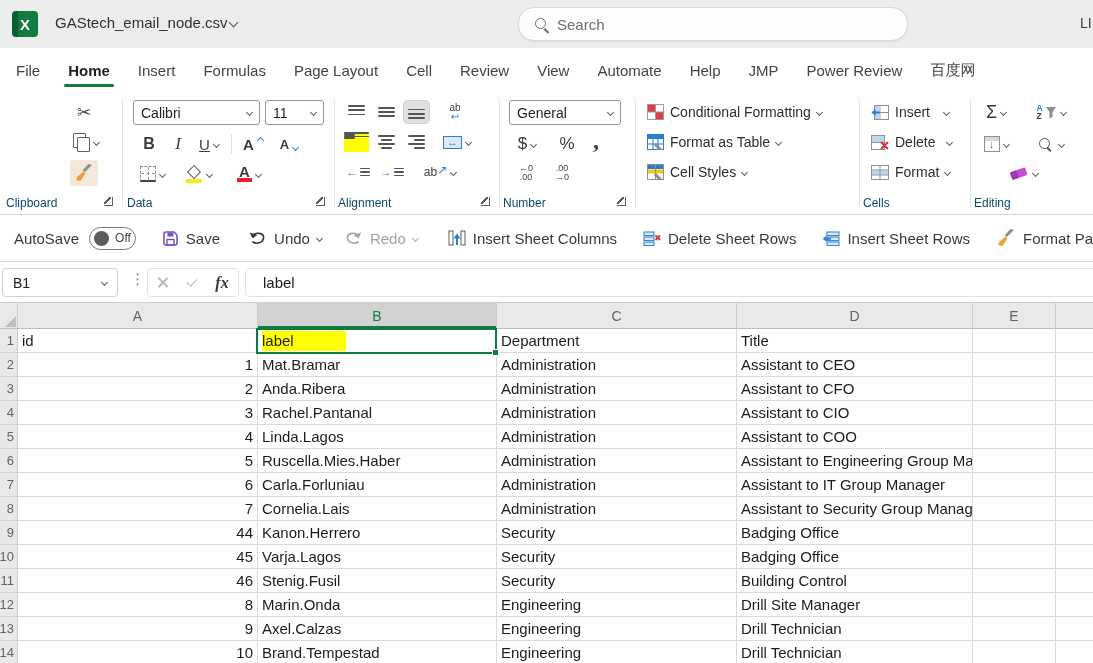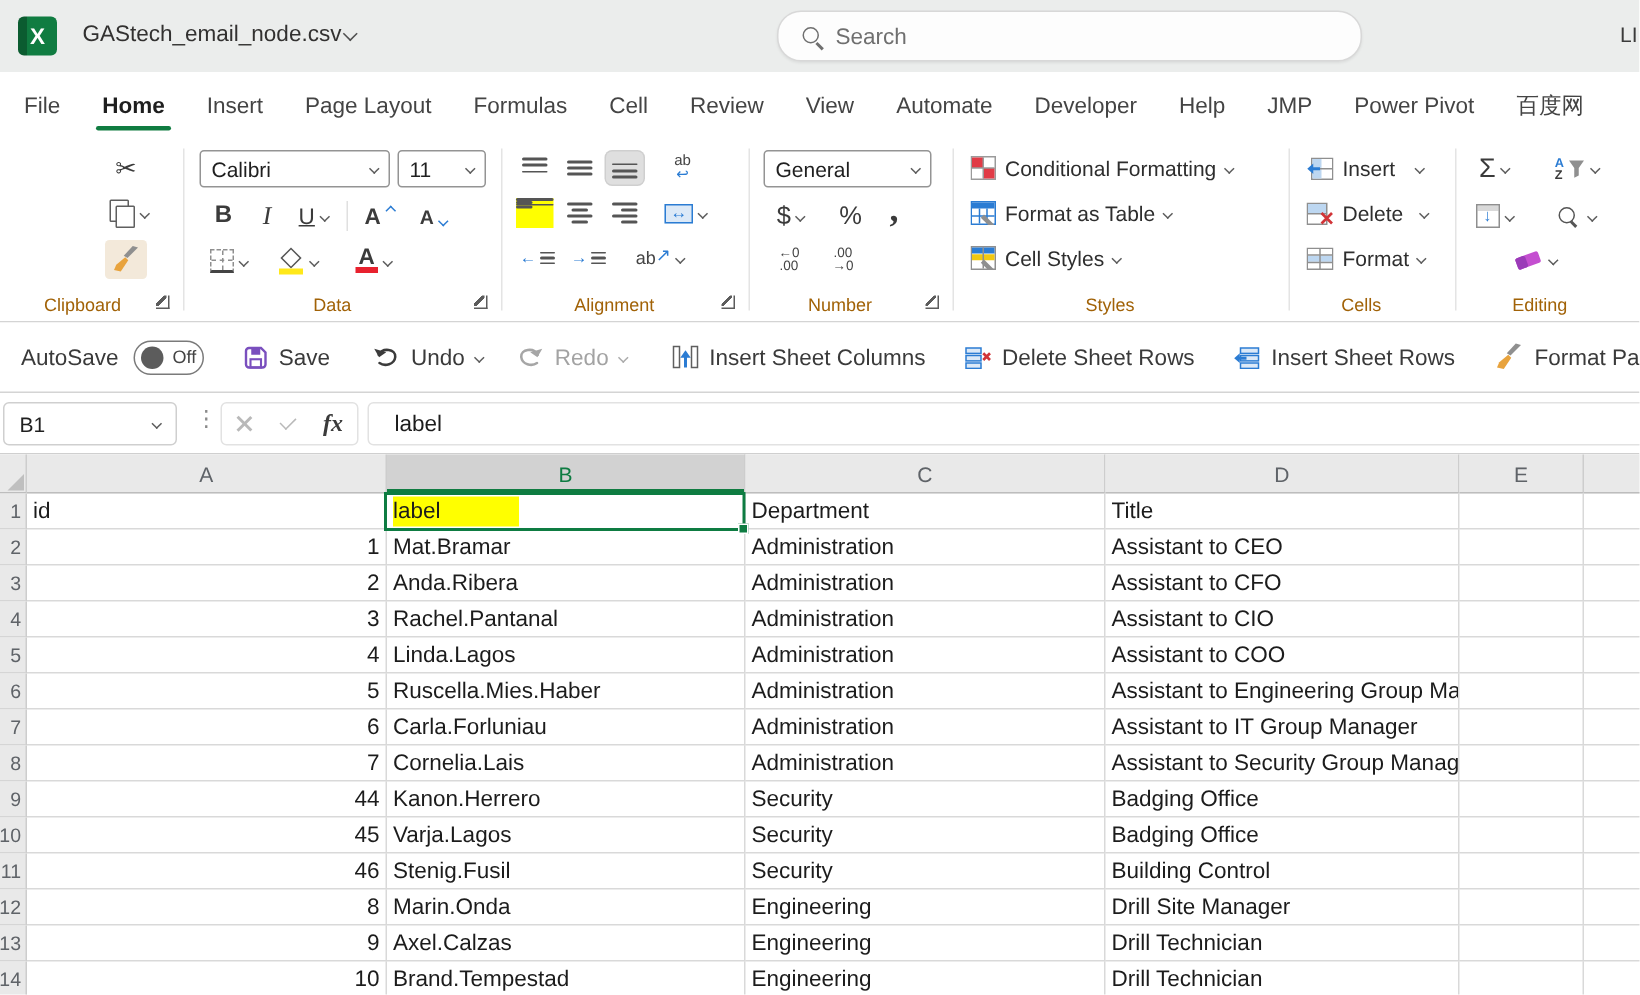--- a/index.html
+++ b/index.html
@@ -23,21 +23,21 @@
 
 
 .tabbar{position:absolute;top:48px;left:0;width:100%;height:44px;background:#fff;display:flex;align-items:center;padding-left:2px}
 .tab{height:100%;display:flex;align-items:center;padding:0 14px;font-size:15px;color:#444;position:relative}
 .tab.active{color:#1f1f1f;font-weight:600}
 .tab.active::after{content:"";position:absolute;left:10px;right:10px;bottom:5px;height:3px;border-radius:2px;background:#107C41}
 
 
 .ribbon{position:absolute;top:92px;left:0;width:100%;height:123px;background:#fff;border-bottom:1px solid #d4d4d4}
 .grp{position:absolute;top:0;height:100%}
-.grp-label{position:absolute;bottom:4px;left:0;right:14px;text-align:center;font-size:12px;color:#a16207}
+.grp-label{position:absolute;bottom:4px;left:0;right:14px;text-align:left;font-size:12px;color:#0c4a6e}
 .vsep{position:absolute;top:7px;bottom:7px;width:1px;background:#e4e4e4}
 .launcher{position:absolute;right:5px;bottom:8px;width:9px;height:9px}
 .launcher::before{content:"";position:absolute;right:0;bottom:0;width:8px;height:8px;border-right:1.4px solid #5c5c5c;border-bottom:1.4px solid #5c5c5c}
 .launcher::after{content:"";position:absolute;left:0;top:0;width:7px;height:7px;
   background:linear-gradient(135deg,transparent 40%,#5c5c5c 40%,#5c5c5c 60%,transparent 60%)}
 .rbtn{position:absolute;display:flex;align-items:center;justify-content:center;color:#3b3b3b;gap:4px}
 .pressed{background:#dfdfdf;border-radius:4px;box-shadow:0 0 0 1px #cfcfcf}
 .combo{position:absolute;background:#fff;border:1px solid #949494;border-radius:3px;display:flex;align-items:center;justify-content:space-between;padding:0 7px;font-size:14px;color:#1f1f1f}
 
 
@@ -143,48 +143,45 @@
   <div class="tab">
       <span>File</span>
     </div>
   <div class="tab active">
       <span>Home</span>
     </div>
   <div class="tab">
       <span>Insert</span>
     </div>
   <div class="tab">
+      <span>Formulas</span>
+    </div>
+  <div class="tab">
       <span>Page Layout</span>
     </div>
   <div class="tab">
-      <span>Formulas</span>
-    </div>
-  <div class="tab">
       <span>Cell</span>
     </div>
   <div class="tab">
       <span>Review</span>
     </div>
   <div class="tab">
       <span>View</span>
     </div>
   <div class="tab">
       <span>Automate</span>
     </div>
   <div class="tab">
-      <span>Developer</span>
-    </div>
-  <div class="tab">
       <span>Help</span>
     </div>
   <div class="tab">
       <span>JMP</span>
     </div>
   <div class="tab">
-      <span>Power Pivot</span>
+      <span>Power Review</span>
     </div>
   <div class="tab">
       <span>百度网</span>
     </div>
 </div>
 
 <div class="ribbon">
 
   <div class="grp" style="left:6px;width:112px">
     <div class="rbtn" style="left:66px;top:8px;width:24px;height:24px">
@@ -402,21 +399,20 @@
       <svg width="17" height="16">
           <rect x="0.5" y="0.5" width="16" height="15" fill="#fff" stroke="#8f8f8f"></rect>
           <rect x="1" y="1" width="15" height="4" fill="#2b7cd3"></rect>
           <rect x="1" y="5.5" width="15" height="4" fill="#f2c811"></rect>
           <line x1="8.5" y1="1" x2="8.5" y2="15" stroke="#8f8f8f"></line>
           <rect x="9" y="9" width="10" height="3" transform="rotate(45 9 9)" fill="#8f8f8f"></rect>
         </svg>
       <span>Cell Styles</span>
         <span class="chv s"></span>
     </div>
-    <div class="grp-label">Styles</div>
   </div>
   <div class="vsep" style="left:859px"></div>
 
   <div class="grp" style="left:863px;width:103px">
     <div class="grpline" style="top:8px">
       <svg width="18" height="15">
           <rect x="3.5" y="0.5" width="14" height="14" fill="#fff" stroke="#8f8f8f"></rect>
           <rect x="4" y="1" width="6" height="13" fill="#bdd7f1"></rect>
           <line x1="3.5" y1="7.5" x2="17.5" y2="7.5" stroke="#8f8f8f"></line>
           <path d="M9 7.5 H4" stroke="#2b7cd3" stroke-width="2"></path>

